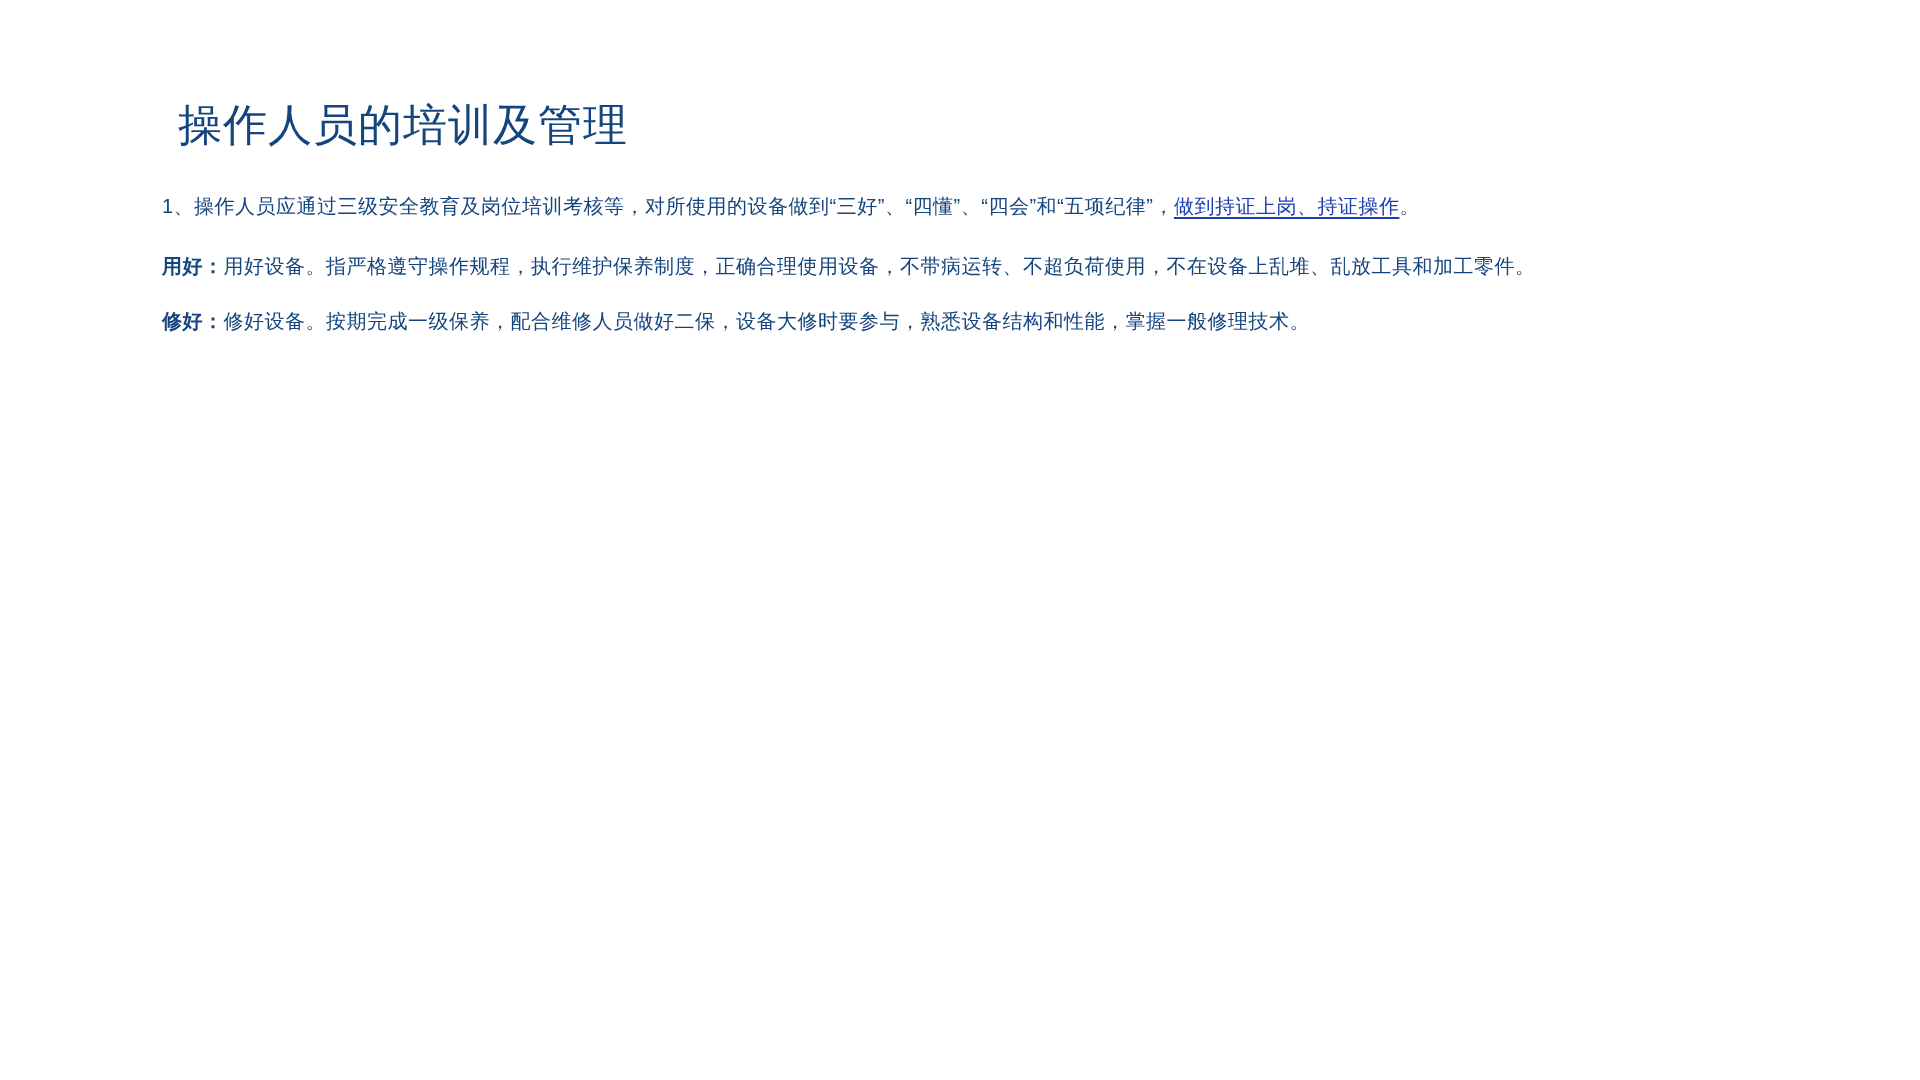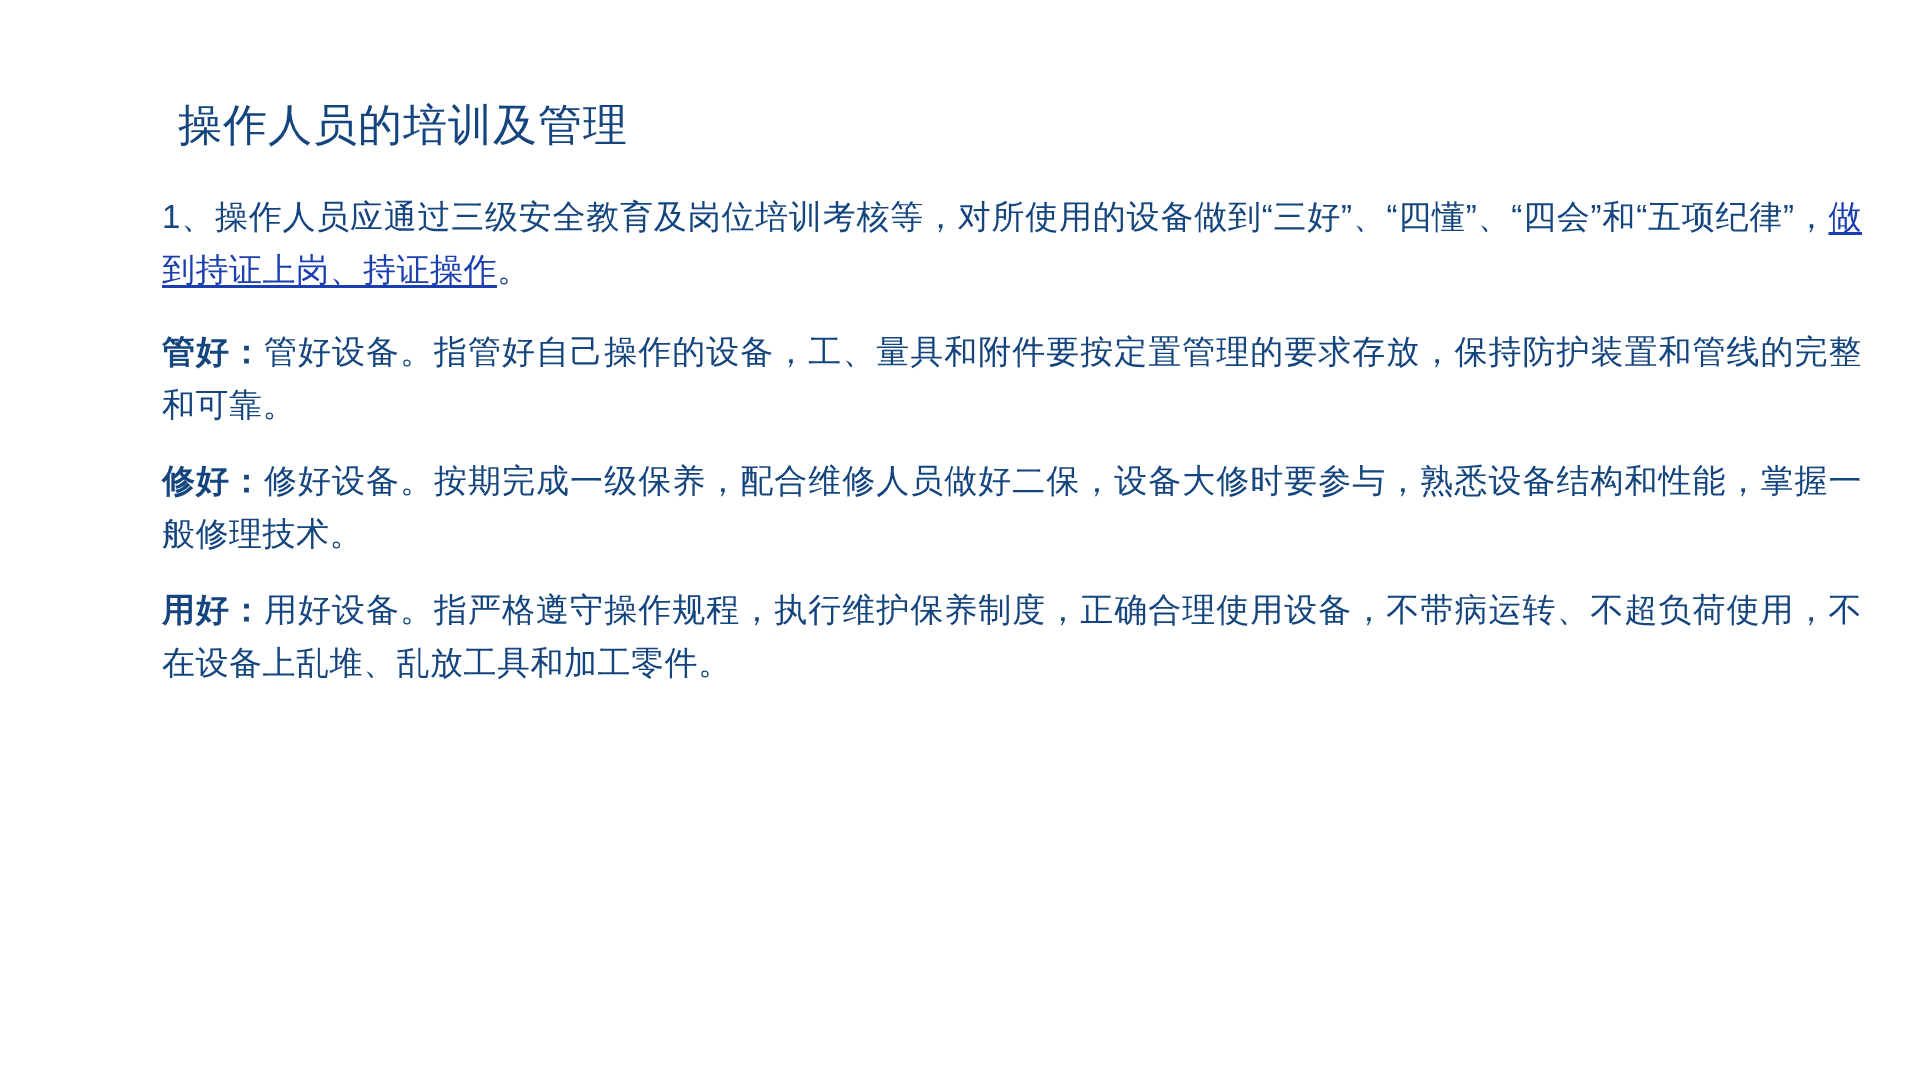--- a/index.html
+++ b/index.html
@@ -32,21 +32,21 @@
     font-weight: 400;
     white-space: nowrap;
   }
   .body-block {
     position: absolute;
     left: 162px;
     top: 190px;
     width: 1700px;
   }
   .para {
-    font-size: 33px;
+    font-size: 20px;
     line-height: 1.62;
     color: #14457e;
     margin: 0 0 22px 0;
     text-align: justify;
     text-justify: inter-ideograph;
     letter-spacing: 0.5px;
   }
   .para:last-child {
     margin-bottom: 0;
   }
@@ -70,27 +70,24 @@
 <div class="slide">
 
   <h1 class="slide-title">操作人员的培训及管理</h1>
 
   <div class="body-block">
 
     <p class="para para-1">
       <span>1、操作人员应通过三级安全教育及岗位培训考核等，对所使用的设备做到“三好”、“四懂”、“四会”和“五项纪律”，</span><a class="link">做到持证上岗、持证操作</a><span>。</span>
     </p>
 
+
     <p class="para">
-      <span class="lead-term">管好：</span><span>管好设备。指管好自己操作的设备，工、量具和附件要按定置管理的要求存放，保持防护装置和管线的完整和可靠。</span>
+      <span class="lead-term">用好：</span><span>用好设备。指严格遵守操作规程，执行维护保养制度，正确合理使用设备，不带病运转、不超负荷使用，不在设备上乱堆、乱放工具和加工零件。</span>
     </p>
 
     <p class="para">
       <span class="lead-term">修好：</span><span>修好设备。按期完成一级保养，配合维修人员做好二保，设备大修时要参与，熟悉设备结构和性能，掌握一般修理技术。</span>
-    </p>
-
-    <p class="para">
-      <span class="lead-term">用好：</span><span>用好设备。指严格遵守操作规程，执行维护保养制度，正确合理使用设备，不带病运转、不超负荷使用，不在设备上乱堆、乱放工具和加工零件。</span>
     </p>
 
 
   </div>
 </div>
 
 </body></html>

